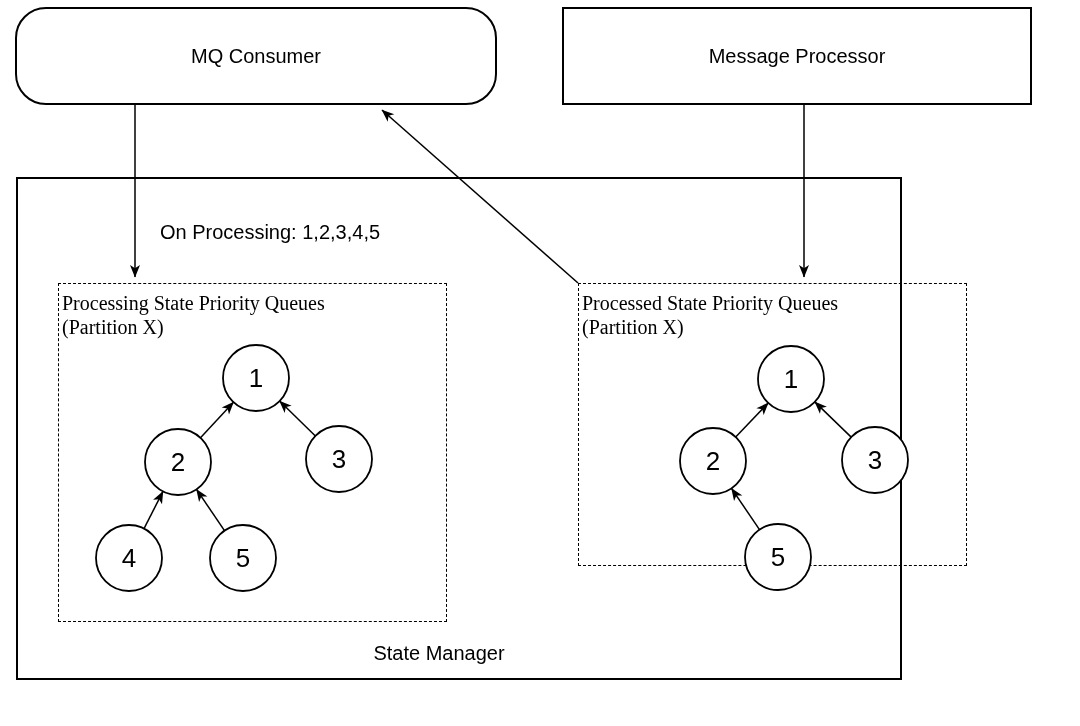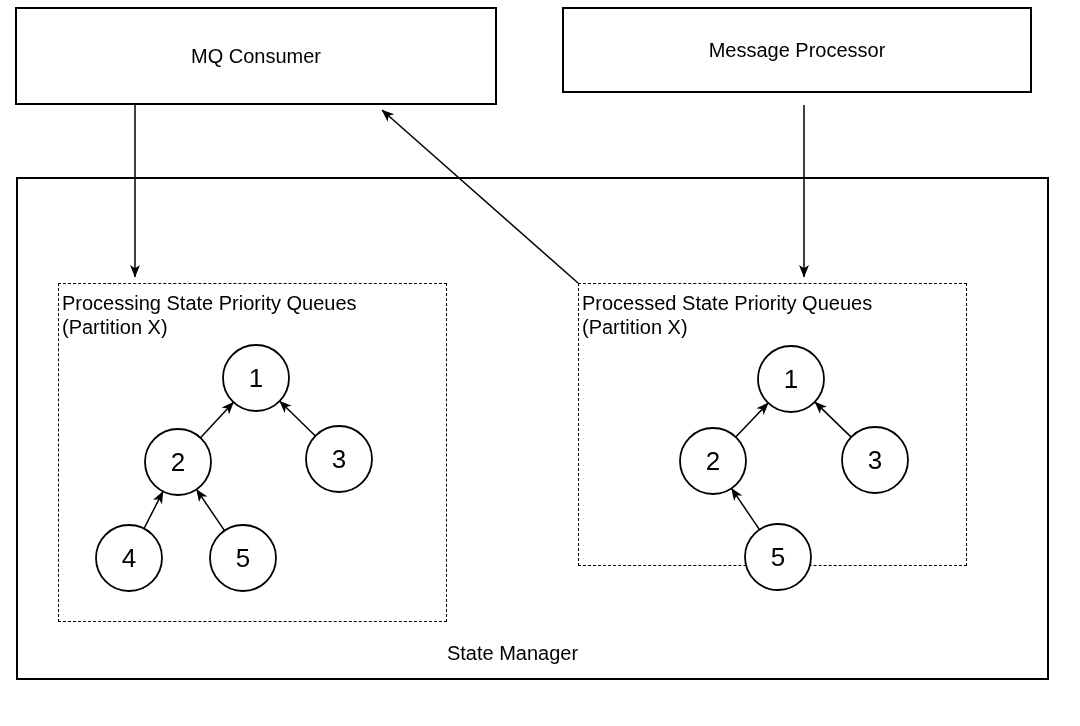--- a/index.html
+++ b/index.html
@@ -26,30 +26,31 @@
   }
   .dashed {
     border: 1.5px dashed #000000;
   }
   .top-box {
     display: flex;
     align-items: center;
     justify-content: center;
     font-size: 20px;
   }
-  #mq-box   { left: 15px;  top: 7px;   width: 482px;  height: 98px; }
-  #mp-box   { left: 562px; top: 7px;   width: 470px;  height: 86px; }
-  #sm-box   { left: 16px;  top: 177px; width: 1033px; height: 503px; }
+  #mq-box   { left: 15px;  top: 7px;   width: 482px;  height: 98px; border-radius: 31px; }
+  #mp-box   { left: 562px; top: 7px;   width: 470px;  height: 98px; }
+  #sm-box   { left: 16px;  top: 177px; width: 886px; height: 503px; }
   #proc-box  { left: 58px;  top: 283px; width: 389px; height: 339px; }
   #procd-box { left: 578px; top: 283px; width: 389px; height: 283px; }
   .queue-title {
     padding: 7px 4px 0 3px;
     font-size: 20px;
     line-height: 24px;
     white-space: nowrap;
+    font-family: Liberation Serif, serif;
   }
   .sm-label {
     position: absolute;
     left: 0;
     right: 40px;
     bottom: 13px;
     text-align: center;
     font-size: 20px;
   }
   .arrow-label {
@@ -108,20 +109,21 @@
       <div>(Partition X)</div>
     </div>
   </div>
   <div class="box dashed" id="procd-box">
     <div class="queue-title">
       <div>Processed State Priority Queues</div>
       <div>(Partition X)</div>
     </div>
   </div>
 
+  <div class="arrow-label" id="label-on-processing">On Processing: 1,2,3,4,5</div>
 
   <svg class="overlay" width="1080" height="726">
     <defs>
       <marker id="arr" markerUnits="userSpaceOnUse" markerWidth="14" markerHeight="12" refX="12.5" refY="5.5" orient="auto">
         <path d="M0.5,0.5 L13,5.5 L0.5,10.5 L3.8,5.5 Z" fill="#000000"></path>
       </marker>
     </defs>
 
     <line class="edge" x1="135" y1="105" x2="135" y2="277" marker-end="url(#arr)"></line>
     <line class="edge" x1="804" y1="105" x2="804" y2="277" marker-end="url(#arr)"></line>

